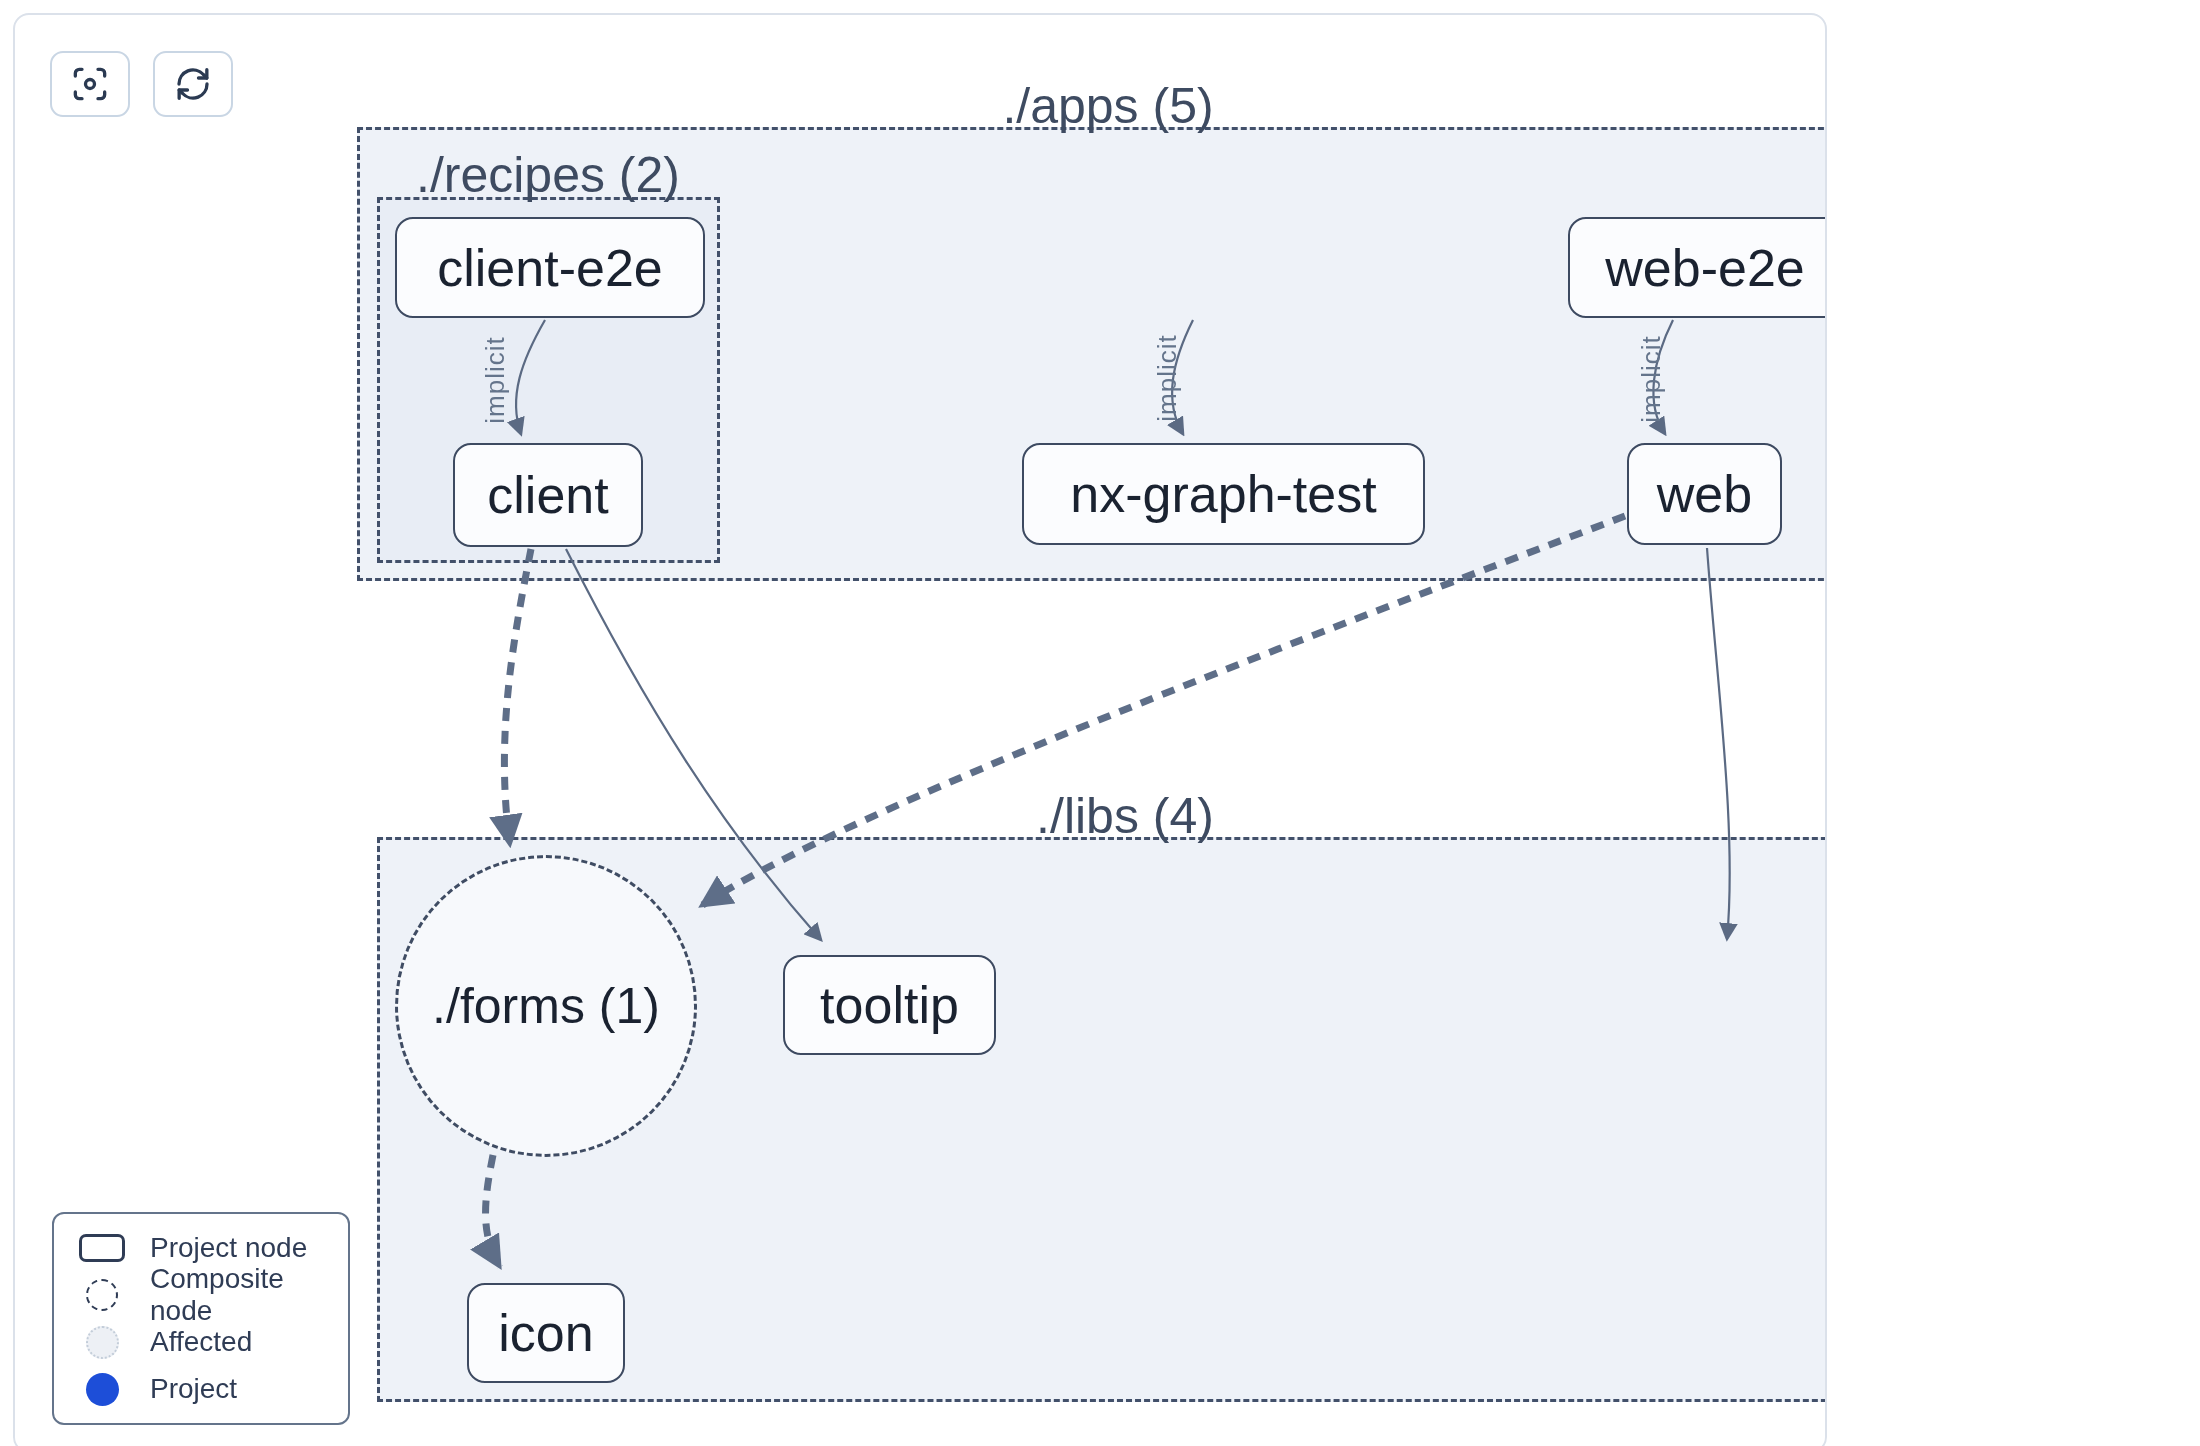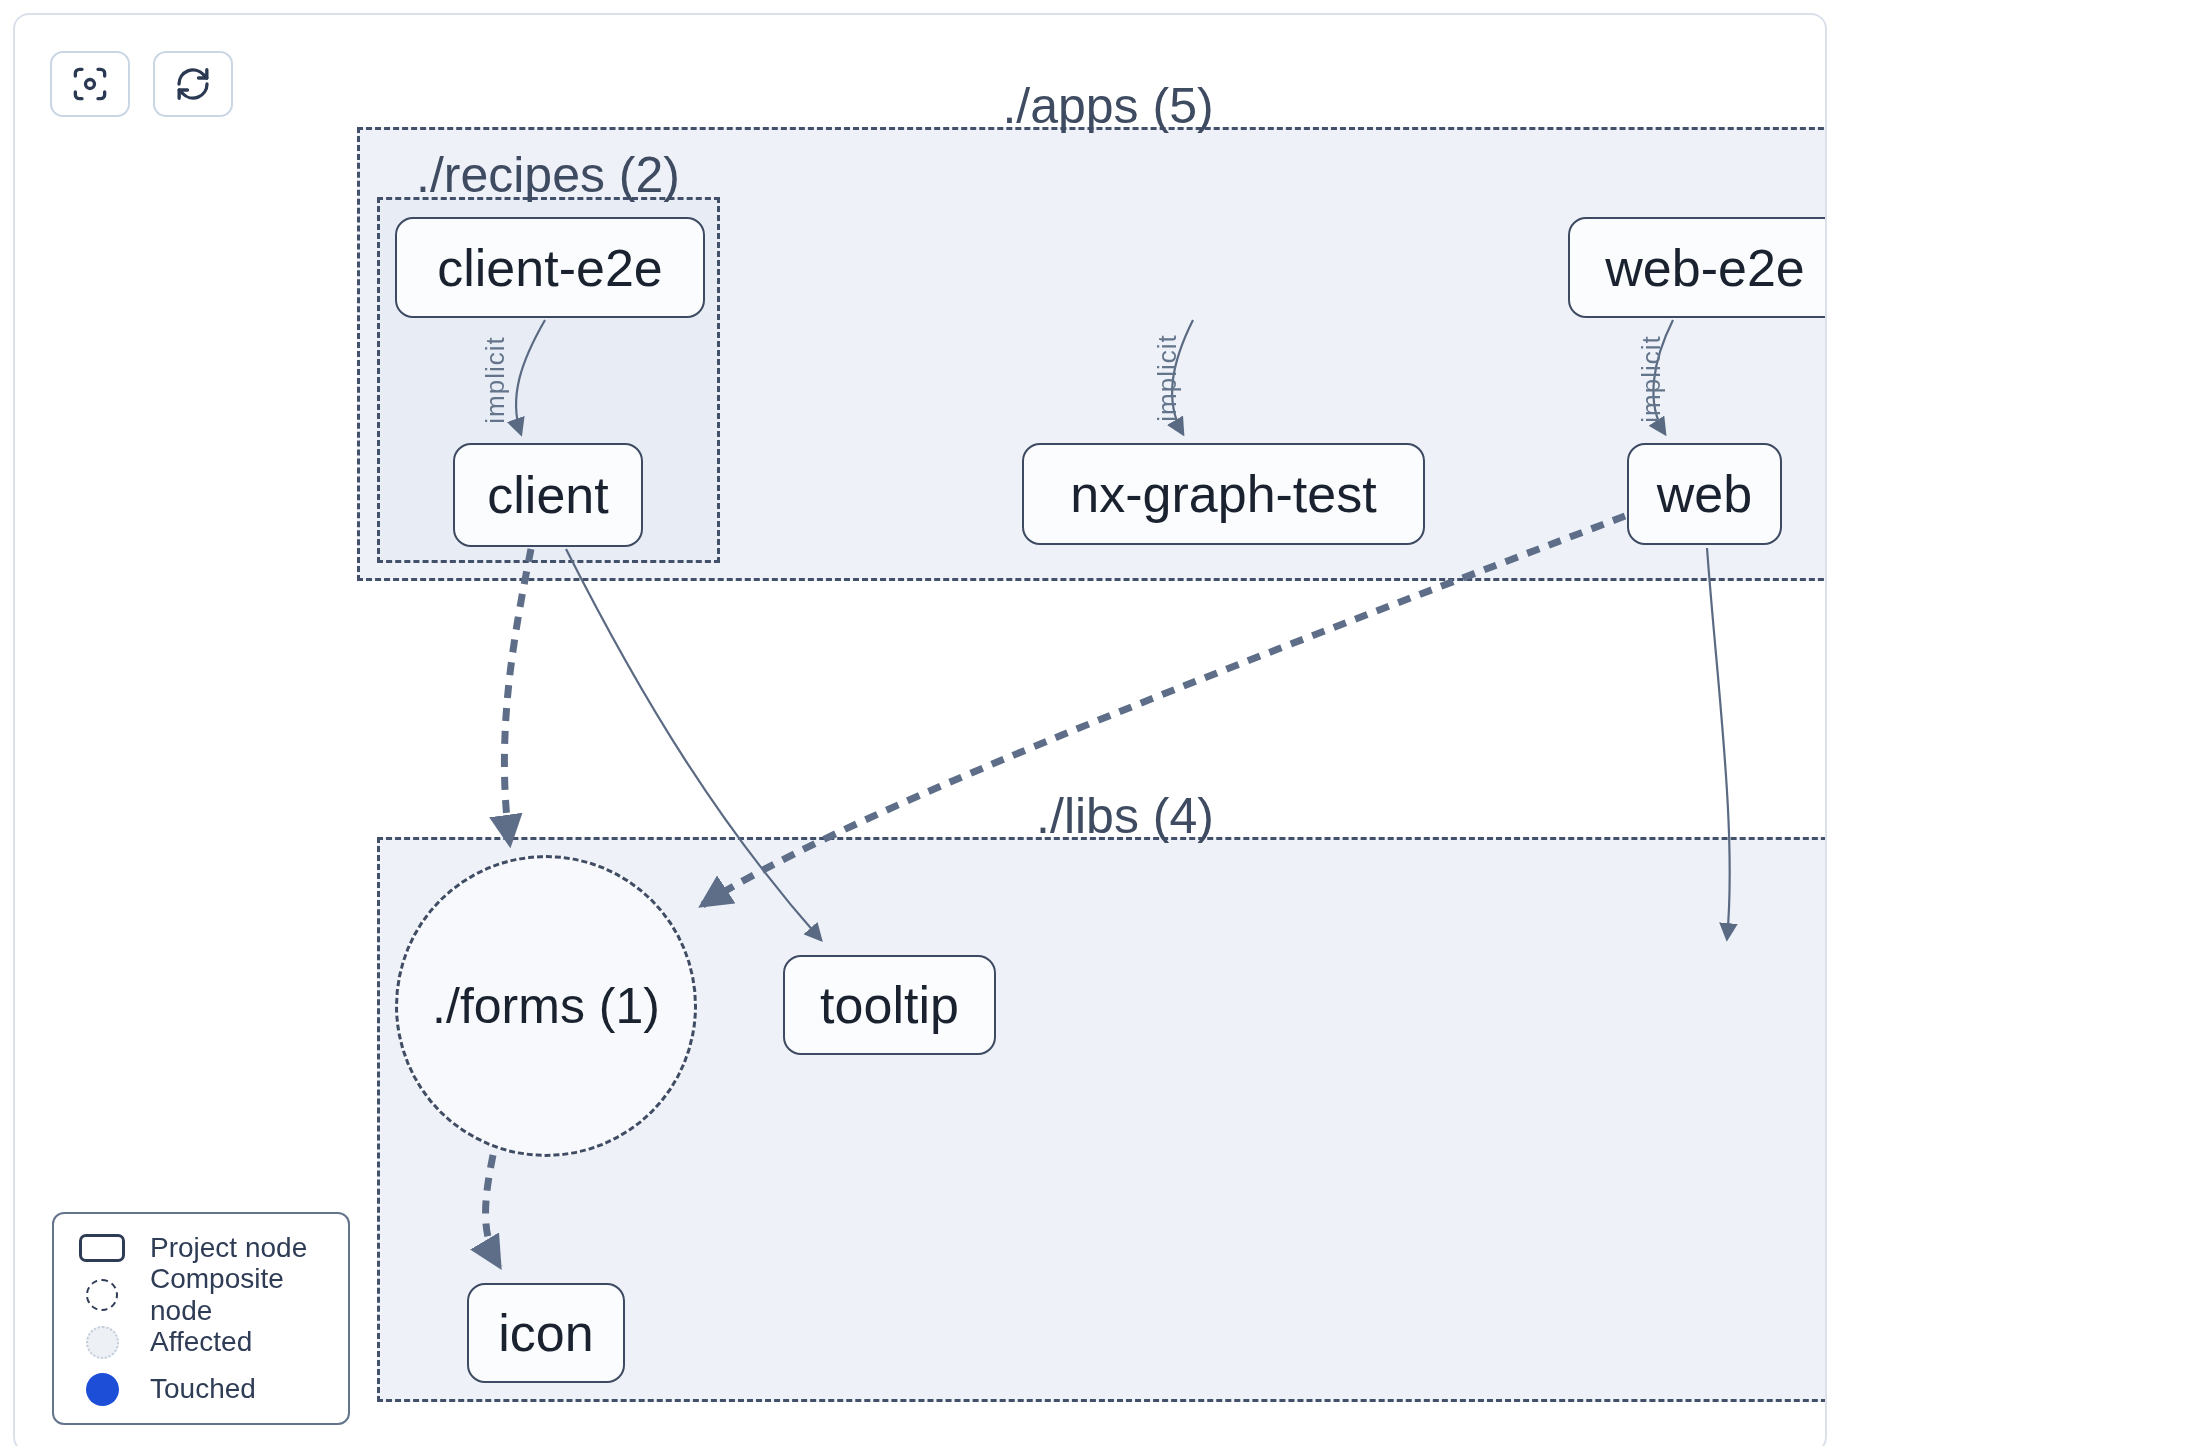--- a/index.html
+++ b/index.html
@@ -122,17 +122,17 @@
     <div class="legend-row">
       <span class="legend-sym">
           <span class="sym-affected"></span>
         </span>
       <span class="legend-label">Affected</span>
     </div>
     <div class="legend-row">
       <span class="legend-sym">
           <span class="sym-touched"></span>
         </span>
-      <span class="legend-label">Touched</span>
+      <span class="legend-label">Project</span>
     </div>
   </div>
 
 </div>
 
 </body></html>

